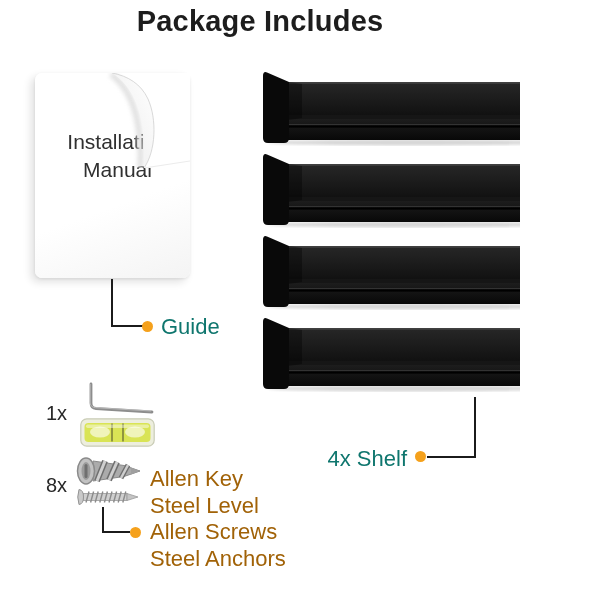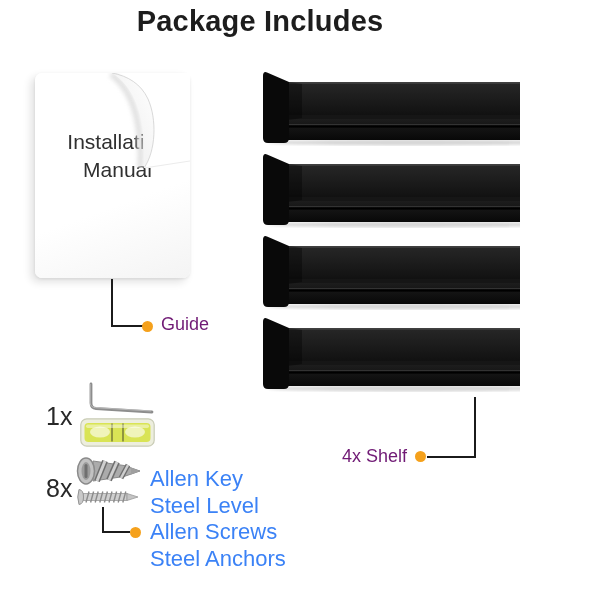--- a/index.html
+++ b/index.html
@@ -10,28 +10,28 @@
   
   .paper{position:absolute;left:35px;top:73px;width:155px;height:205px;border-radius:7px;
          background:linear-gradient(160deg,#ffffff 62%,#f4f4f4 100%);
          box-shadow:-4px 4px 9px rgba(0,0,0,.12),0 1px 3px rgba(0,0,0,.08);}
   .paper-text{position:absolute;top:55px;left:0;width:100%;text-align:center;
          font-size:21px;line-height:28px;color:#303030;padding-left:10px;box-sizing:border-box;z-index:1;}
   .curl{position:absolute;top:0;right:0;width:84px;height:95px;z-index:2;}
   
   .line{position:absolute;background:#1b1b1b;}
   .dot{position:absolute;width:11px;height:11px;border-radius:50%;background:#F5A11C;}
-  .lbl{position:absolute;font-size:18px;color:#701a75;white-space:nowrap;}
+  .lbl{position:absolute;font-size:22px;color:#0f766e;white-space:nowrap;}
   
   .shelf{position:absolute;left:262px;width:303px;height:76px;}
   .shelf svg{display:block;}
   
-  .qty{position:absolute;font-size:25px;color:#282828;}
+  .qty{position:absolute;font-size:20px;color:#282828;}
   .hw-svg{position:absolute;}
-  .hw-list{position:absolute;left:150px;top:466px;font-size:22px;line-height:26.5px;color:#3b82f6;}
+  .hw-list{position:absolute;left:150px;top:466px;font-size:22px;line-height:26.5px;color:#a16207;}
 </style>
 </head>
 <body>
 
 <svg width="0" height="0" style="position:absolute" aria-hidden="true">
   <defs>
     <linearGradient id="gBack" x1="0" y1="0" x2="0" y2="1">
       <stop offset="0" stop-color="#272727"></stop>
         <stop offset="1" stop-color="#0e0e0e"></stop>
     </linearGradient>

